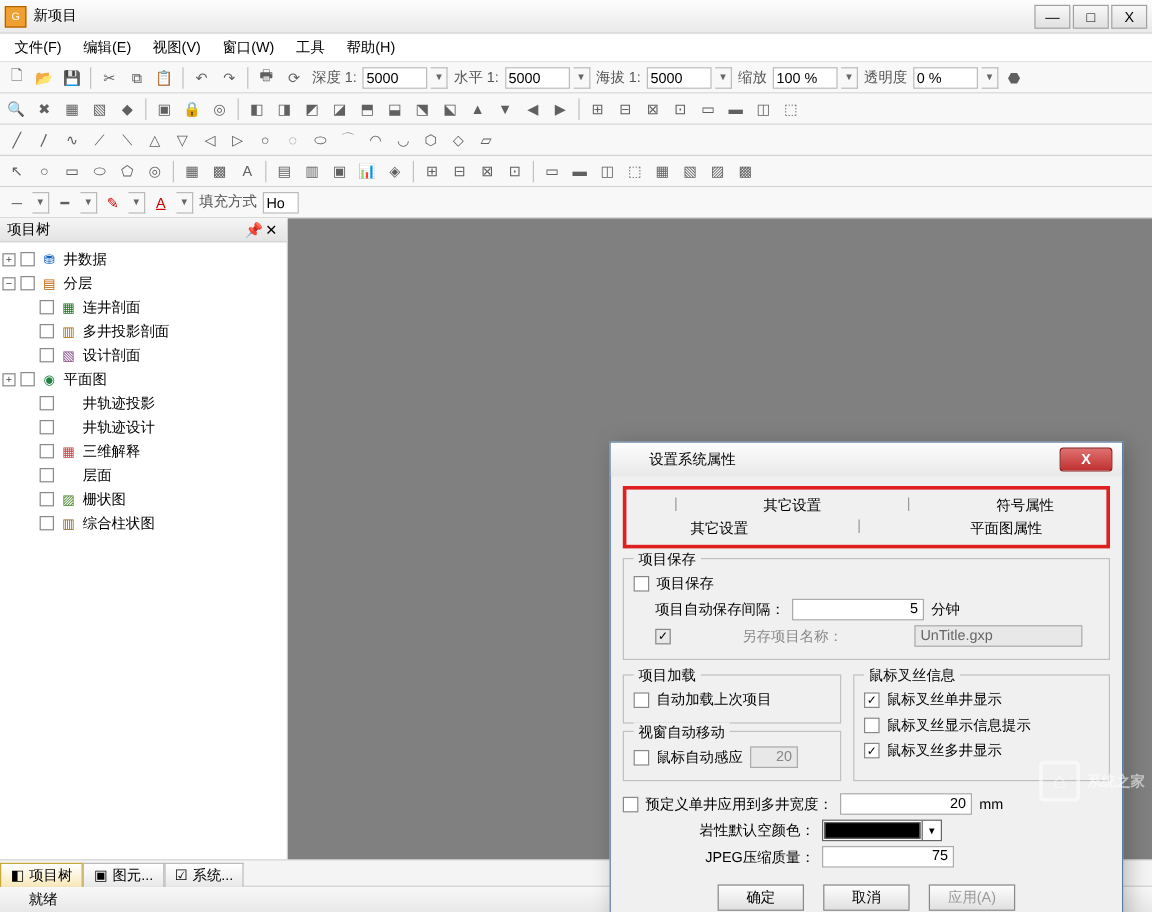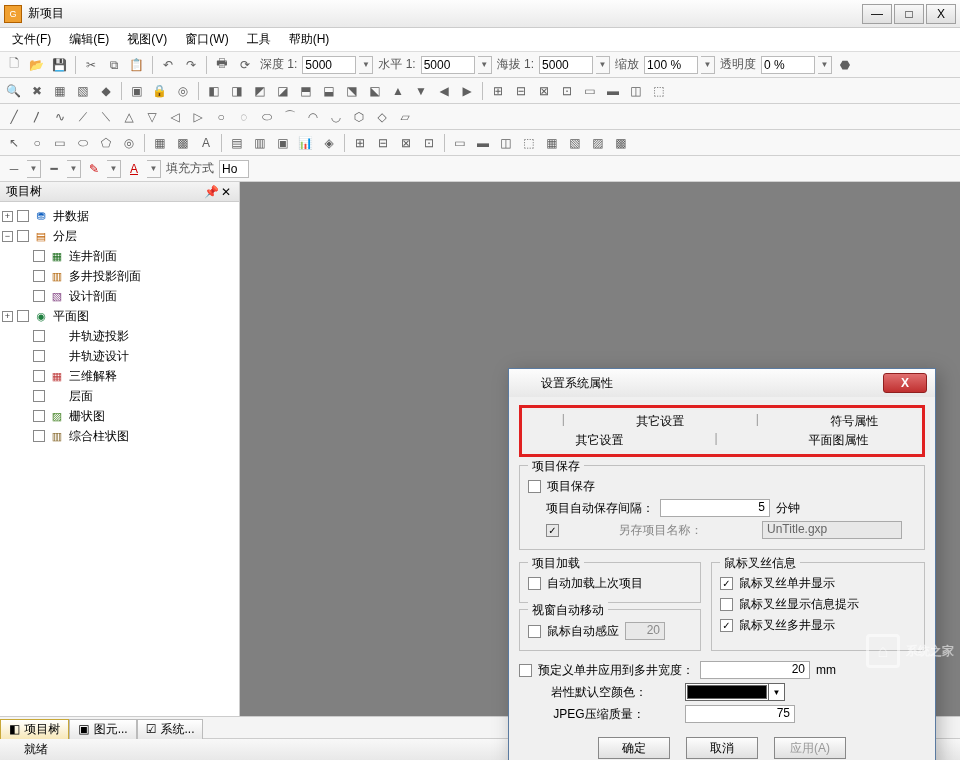--- a/index.html
+++ b/index.html
@@ -51,21 +51,21 @@
 .group-title{ position:absolute; top:-8px; left:8px; background:#f0f0f0; padding:0 4px;}
 .grow{ display:flex; align-items:center; gap:6px; margin:4px 0;}
 .chk{ width:13px;height:13px;border:1px solid #888;background:#fff;display:flex;align-items:center;justify-content:center;font-size:10px;}
 .chk.on::after{content:"✓";color:#000;}
 .chk.gray{ background:#e8e8e8;}
 .num-field{ width:110px; height:18px; border:1px solid #aaa; background:#fff; text-align:right; padding:0 4px;}
 .num-field.dis{ background:#e8e8e8; color:#888;}
 .txt-field{ width:140px;height:18px;border:1px solid #aaa;background:#e8e8e8;color:#666;padding:0 4px;}
 .side-by{ display:flex; gap:10px;}
 .side-by .group{flex:1;}
-.row-lbl{ width:160px; text-align:center;}
+.row-lbl{ width:160px; text-align:right;}
 .color-pick{ width:100px;height:18px;border:1px solid #666;background:#fff;display:flex;align-items:center;}
 .color-sw{ width:80px;height:14px;margin:1px;border:1px solid #666;background:#000;}
 .color-ar{ width:16px;height:16px;border-left:1px solid #666;display:flex;align-items:center;justify-content:center;font-size:8px;}
 .dlg-btns{ display:flex; justify-content:center; gap:16px; margin-top:14px;}
 .dlg-btn{ width:72px;height:22px;border:1px solid #888;background:linear-gradient(#fdfdfd,#e0e0e0);display:flex;align-items:center;justify-content:center;}
 .dlg-btn.dis{color:#999;}
 .watermark{position:absolute;right:6px;bottom:48px;color:#fff;opacity:.55;font-size:20px;font-weight:bold;display:flex;align-items:center;gap:6px;}
 .wm-icon{width:34px;height:34px;border:3px solid #fff;border-radius:4px;display:flex;align-items:center;justify-content:center;font-size:18px;}
 </style>
 </head>

